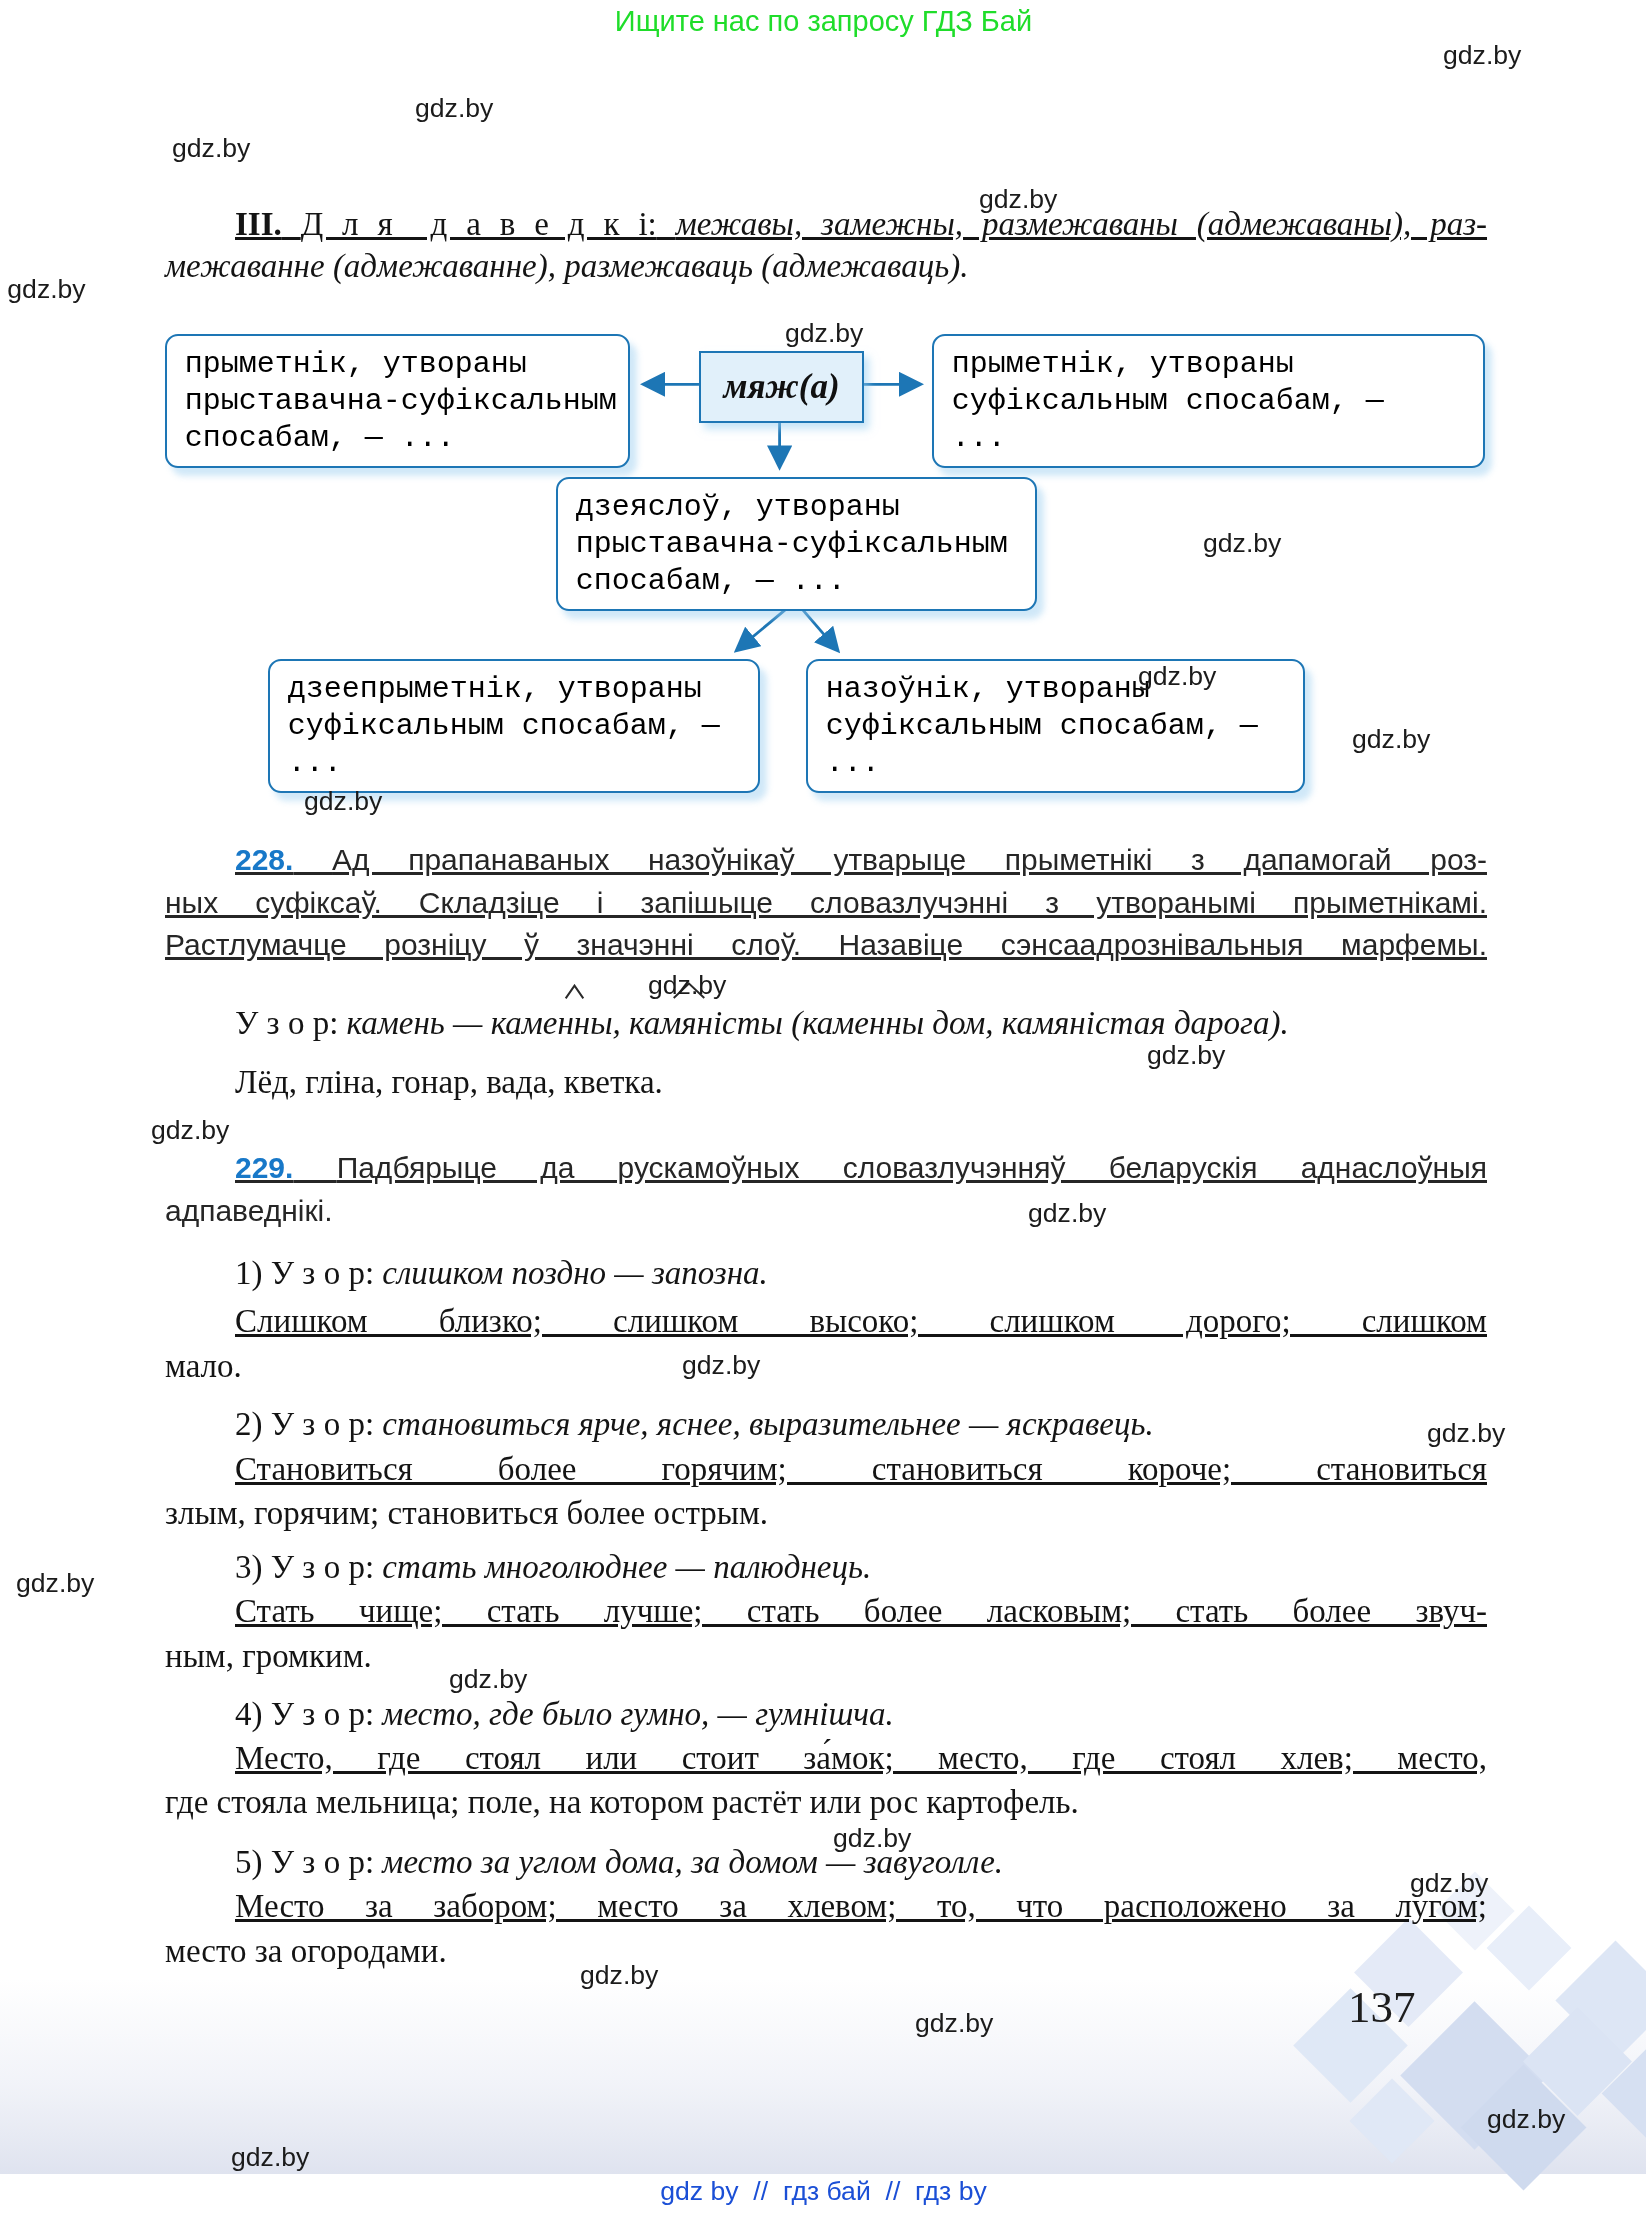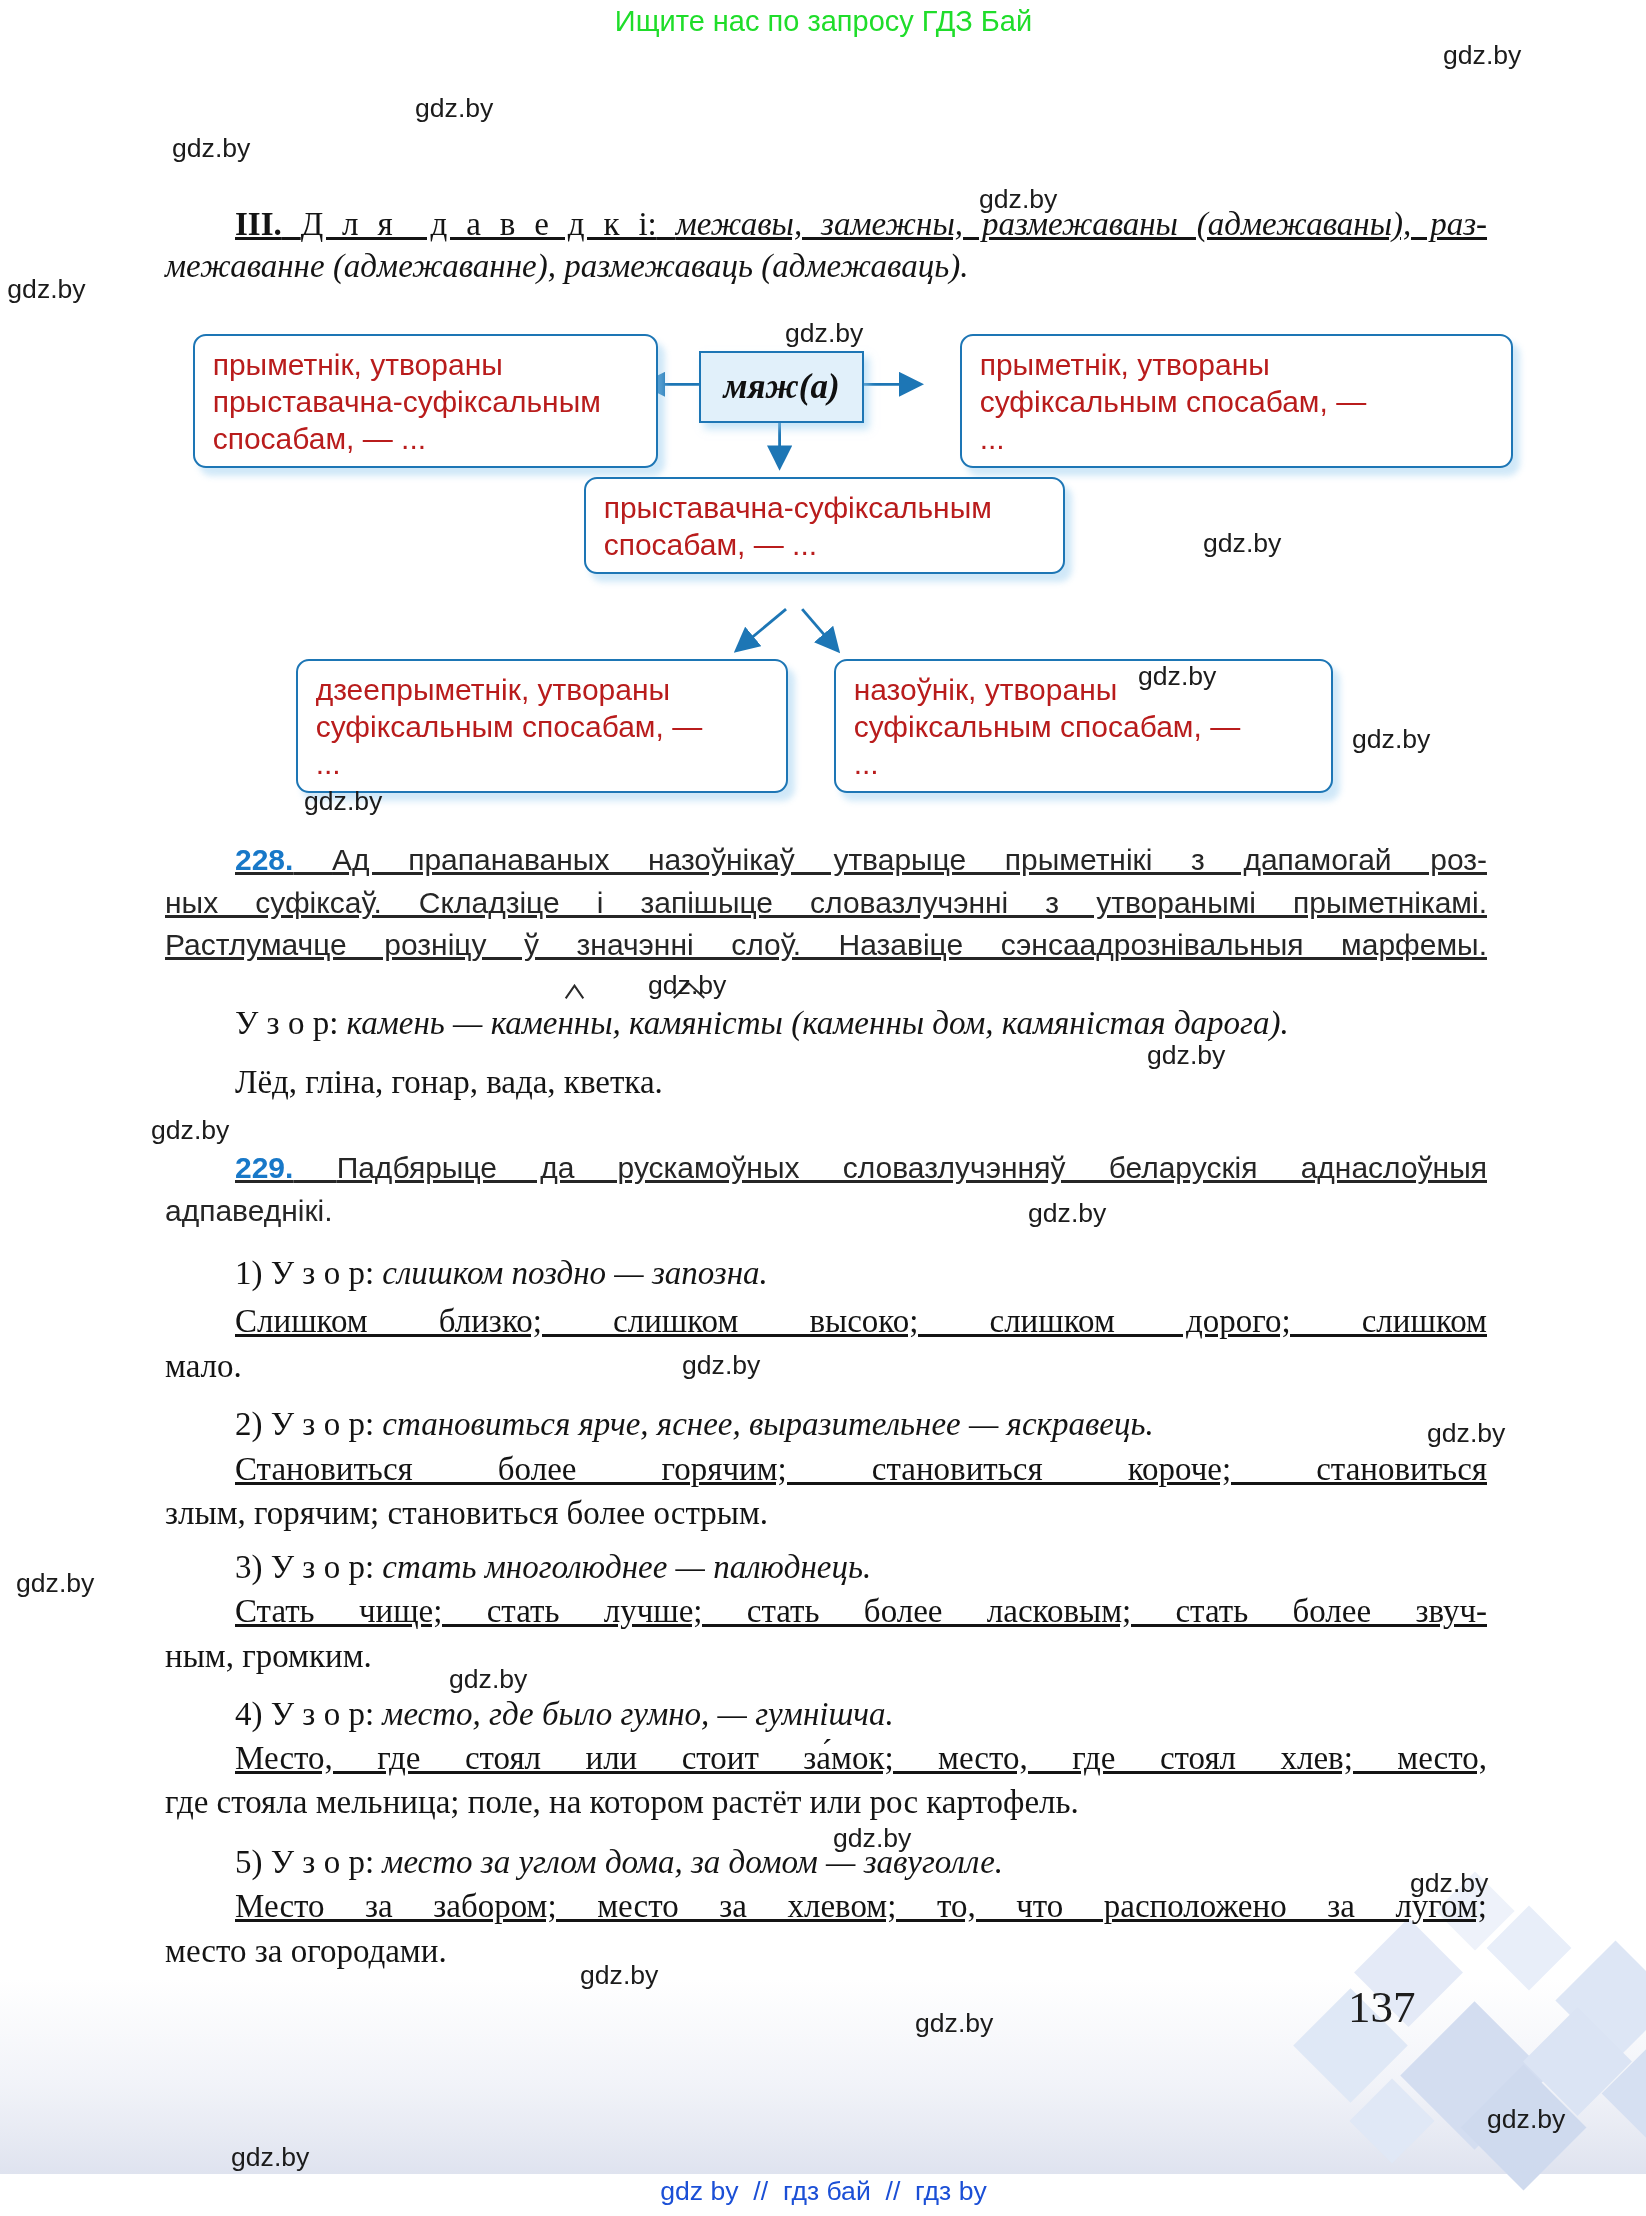--- a/index.html
+++ b/index.html
@@ -12,21 +12,21 @@
   .b{font-weight:bold;}
   .sp{white-space:pre;}
   .exnum{font-family:"Liberation Sans",sans-serif;font-weight:bold;color:#1878c8;}
   .just{text-align:justify;text-align-last:justify;text-decoration:underline;}
   .wm{position:absolute;font-family:"Liberation Sans",sans-serif;font-size:26.6px;color:#1b1b1b;white-space:nowrap;z-index:5;}
   .promo{position:absolute;top:4.8px;left:50%;transform:translateX(-50%);
          font-family:"Liberation Sans",sans-serif;font-size:29px;color:#1fdd2a;white-space:nowrap;z-index:6;}
   
   .dbox{position:absolute;border:2.4px solid #1d76b5;border-radius:13px;background:#ffffff;
         box-shadow:6.4px 8px 6.4px rgba(150,205,240,.45);
-        padding:9.7px 17.7px;font-family:Liberation Sans, sans-serif;font-size:30px;line-height:37px;color:#b91c1c;z-index:2;margin-left:28px;}
+        padding:9.7px 17.7px;font-family:Liberation Mono, monospace;font-size:30px;line-height:37px;color:#000000;z-index:2;}
   .dbox .bxline{white-space:nowrap;}
   .pill{position:absolute;left:699px;top:351px;width:161px;height:68px;background:#e1f0fa;
         border:2.4px solid #1d76b5;border-radius:0;display:flex;align-items:center;justify-content:center;
         font-size:35px;font-weight:bold;font-style:italic;color:#101010;
         box-shadow:4.8px 6.4px 8px rgba(150,205,240,.55);z-index:2;}
   .arrows{position:absolute;left:0;top:0;z-index:1;pointer-events:none;}
   
   .caret-host{position:relative;display:inline-block;}
   .caret{position:absolute;}
   
@@ -112,20 +112,21 @@
         <span>мяж(а)</span>
       </div>
 
     <div class="dbox" style="left:932px;top:334px;width:514px;">
       <div class="bxline">прыметнік, утвораны</div>
       <div class="bxline">суфіксальным спосабам, —</div>
       <div class="bxline">...</div>
     </div>
 
     <div class="dbox" style="left:556px;top:477px;width:442px;">
+      <div class="bxline">дзеяслоў, утвораны</div>
       <div class="bxline">прыставачна-суфіксальным</div>
       <div class="bxline">спосабам, — ...</div>
     </div>
 
     <div class="dbox" style="left:268px;top:659px;width:453px;">
       <div class="bxline">дзеепрыметнік, утвораны</div>
       <div class="bxline">суфіксальным спосабам, —</div>
       <div class="bxline">...</div>
     </div>
 

